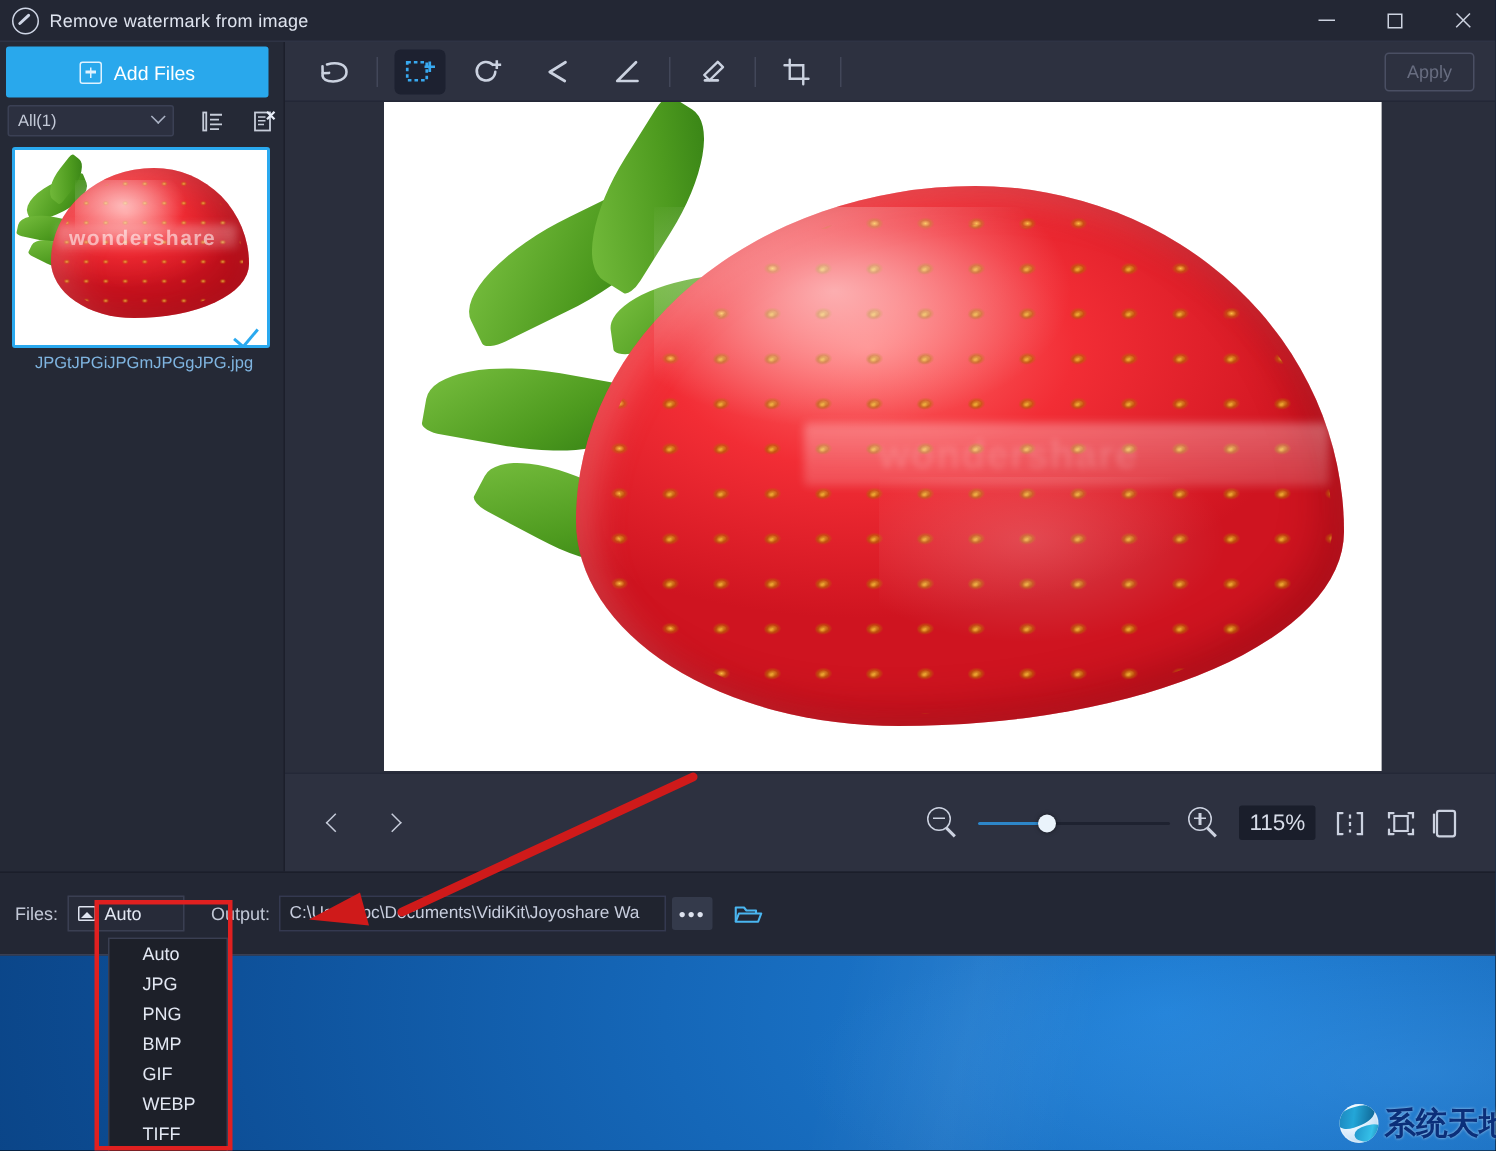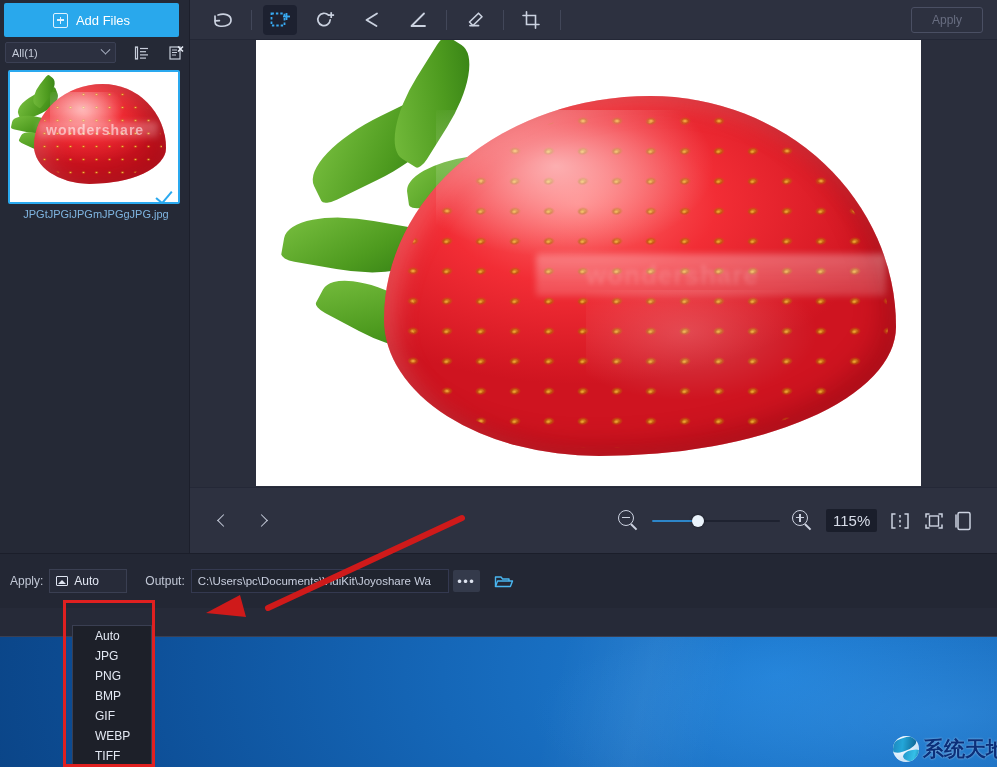--- a/index.html
+++ b/index.html
@@ -222,21 +222,21 @@
   }
   .tb-btn {
     width: 34px; height: 30px; margin: 0 6px;
     display: flex; align-items: center; justify-content: center;
     border-radius: 4px; cursor: pointer; color: #cbd2e0;
   }
   .tb-btn.active { background: #1d2130; }
   .tb-sep { width: 1px; height: 20px; background: #424759; margin: 0 5px; }
   #apply-btn {
     margin-left: auto; margin-right: 14px;
-    width: 72px; height: 26px; border-radius: 3px;
+    width: 60px; height: 26px; border-radius: 3px;
     border: 1px solid #4a4f63; color: #686d80;
     font-size: 12px; display: flex; align-items: center; justify-content: center;
     background: #2d3140; cursor: default;
   }
 
   #canvas-area {
     flex: 1; position: relative; background: #2a2e3c;
     display: flex; align-items: center; justify-content: center;
   }
   #canvas-image {
@@ -378,20 +378,35 @@
 <div id="desktop">
   <div id="desktop-sheen"></div>
   <div id="site-watermark">
     <div class="globe"></div>
     <div class="wtext">系统天地</div>
   </div>
 </div>
 
 <div id="app">
 
+  <div id="titlebar">
+    <div id="app-logo"></div>
+    <div id="app-title">Remove watermark from image</div>
+    <div id="win-buttons">
+      <div class="win-btn">
+        <span class="wb-min"></span>
+      </div>
+      <div class="win-btn">
+        <span class="wb-max"></span>
+      </div>
+      <div class="win-btn close">
+        <span class="wb-x"></span>
+      </div>
+    </div>
+  </div>
 
   <div id="body-row">
 
     <div id="sidebar">
 
       <div id="add-files">
         <span class="plus-box"></span>
         <span>Add Files</span>
       </div>
 
@@ -588,21 +603,21 @@
           <svg width="24" height="24" viewBox="0 0 24 24">
             <rect x="7" y="3.5" width="12" height="17" rx="1.5" fill="none" stroke="#ccd2e0" stroke-width="1.5"></rect>
             <path d="M5 6 L5 18" stroke="#ccd2e0" stroke-width="1.5" stroke-linecap="round"></path>
           </svg>
         </div>
       </div>
     </div>
   </div>
 
   <div id="bottom-bar">
-    <div id="format-label" class="bb-label">Apply:</div>
+    <div id="format-label" class="bb-label">Files:</div>
 
     <div id="format-select">
       <span class="img-icon"></span>
       <span>Auto</span>
     </div>
 
     <div id="output-label" class="bb-label">Output:</div>
 
     <div id="output-path">C:\Users\pc\Documents\VidiKit\Joyoshare Wa</div>
 

